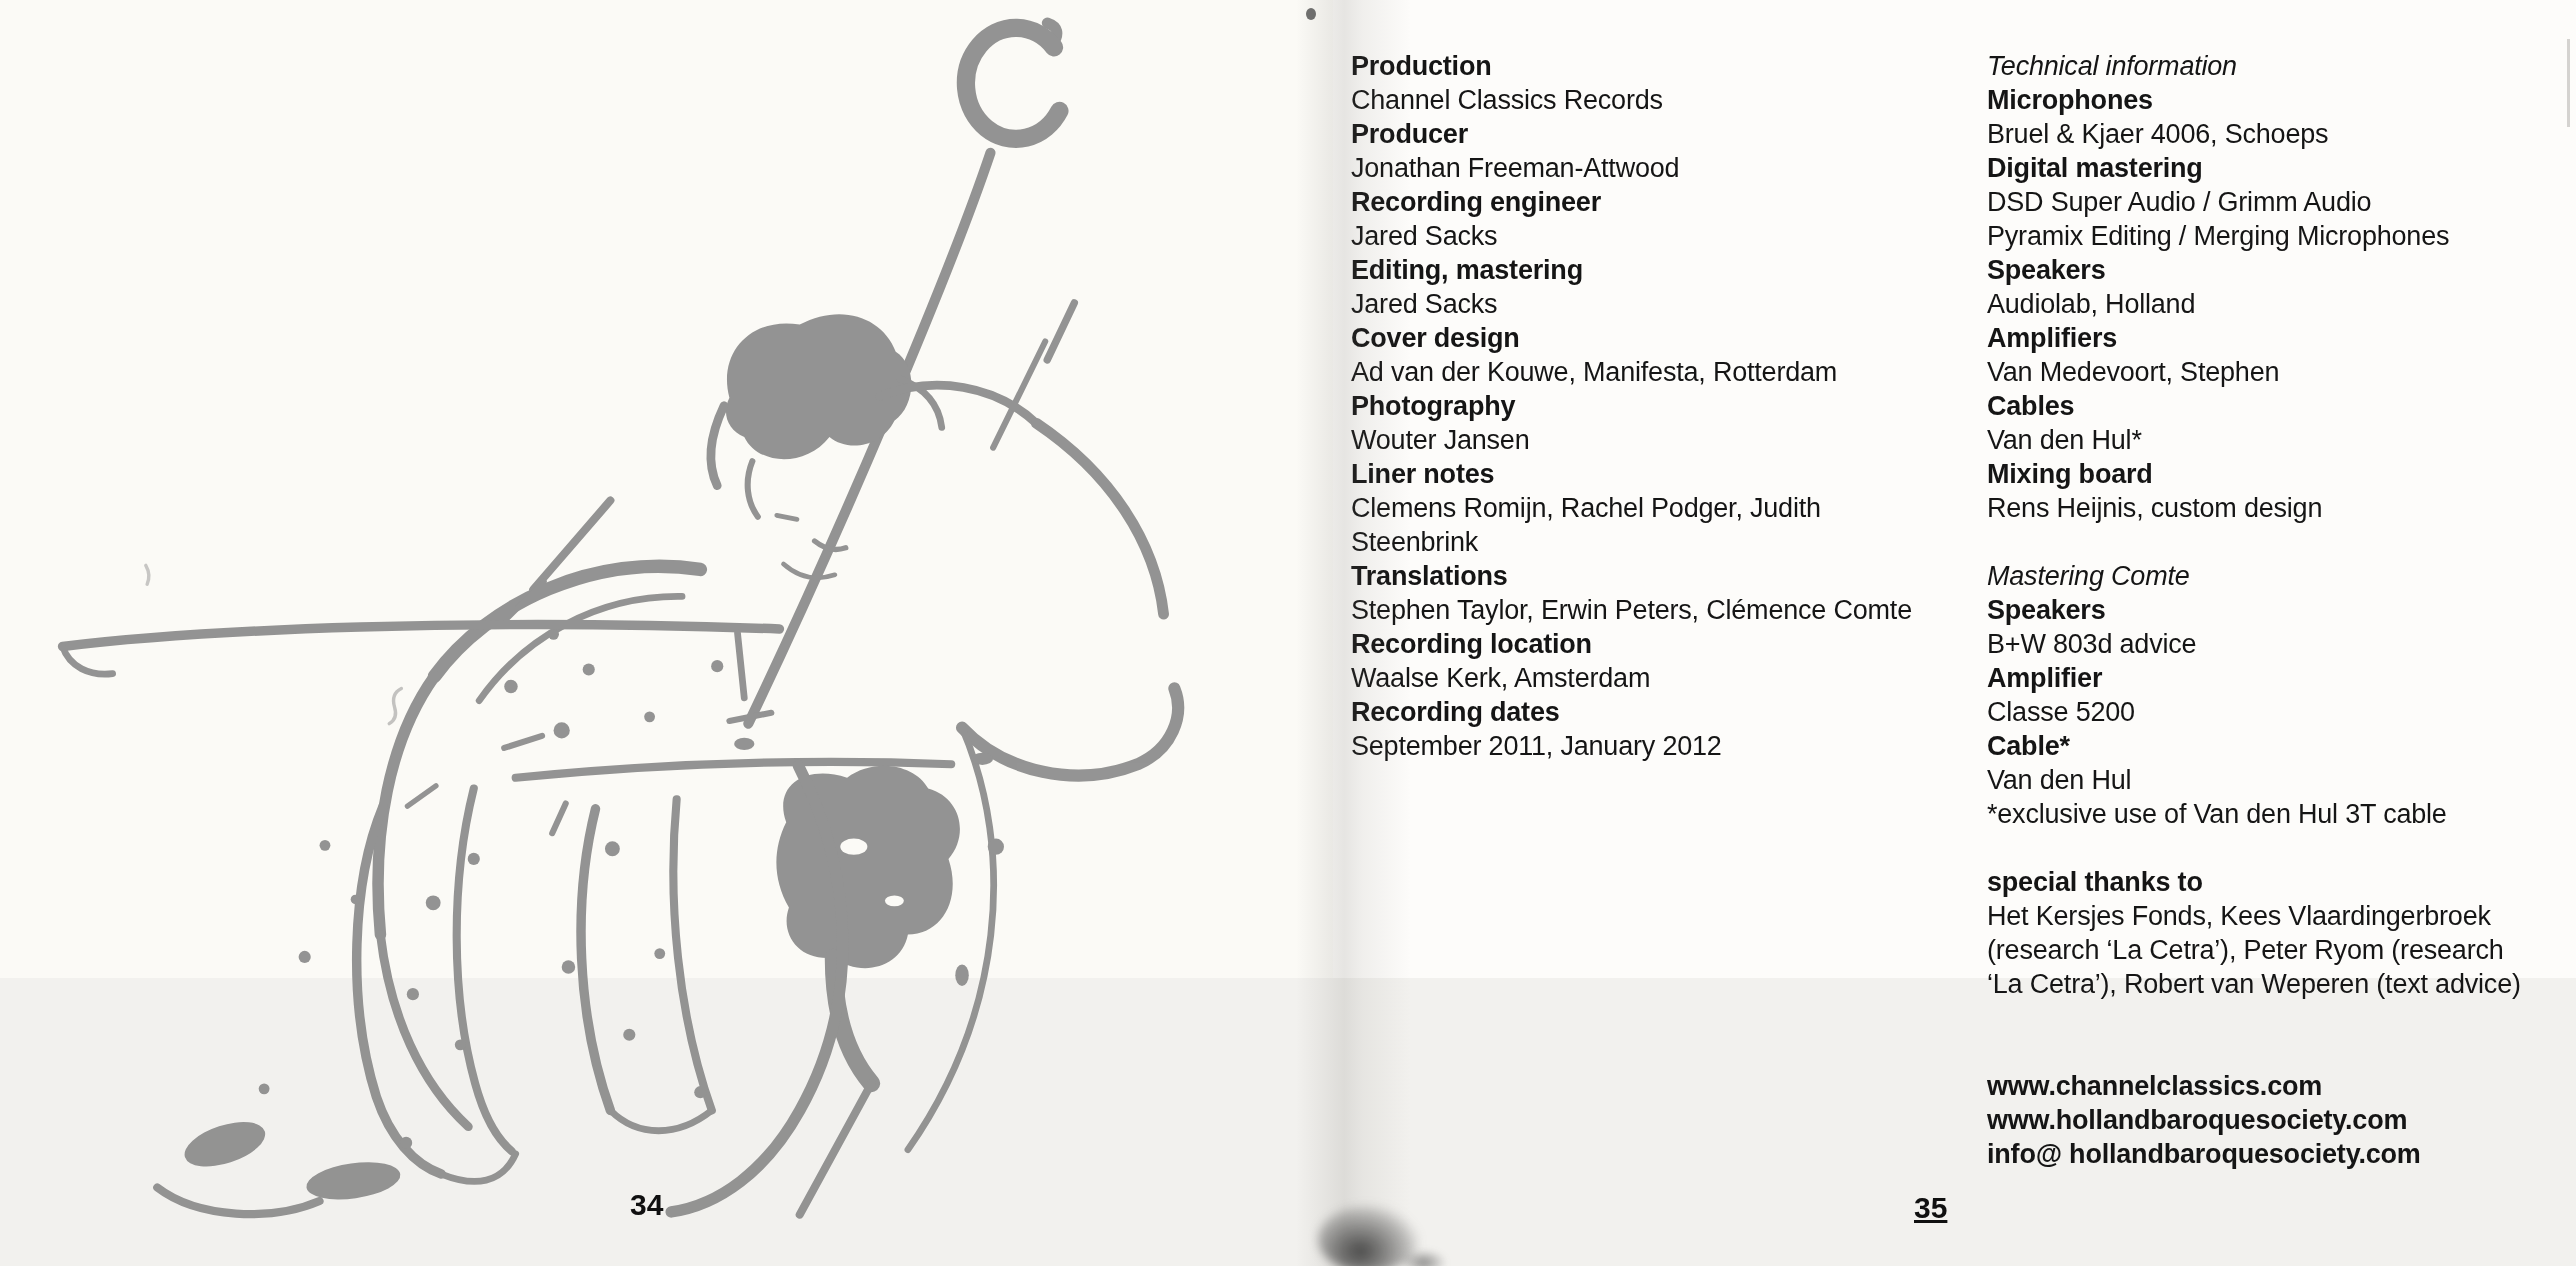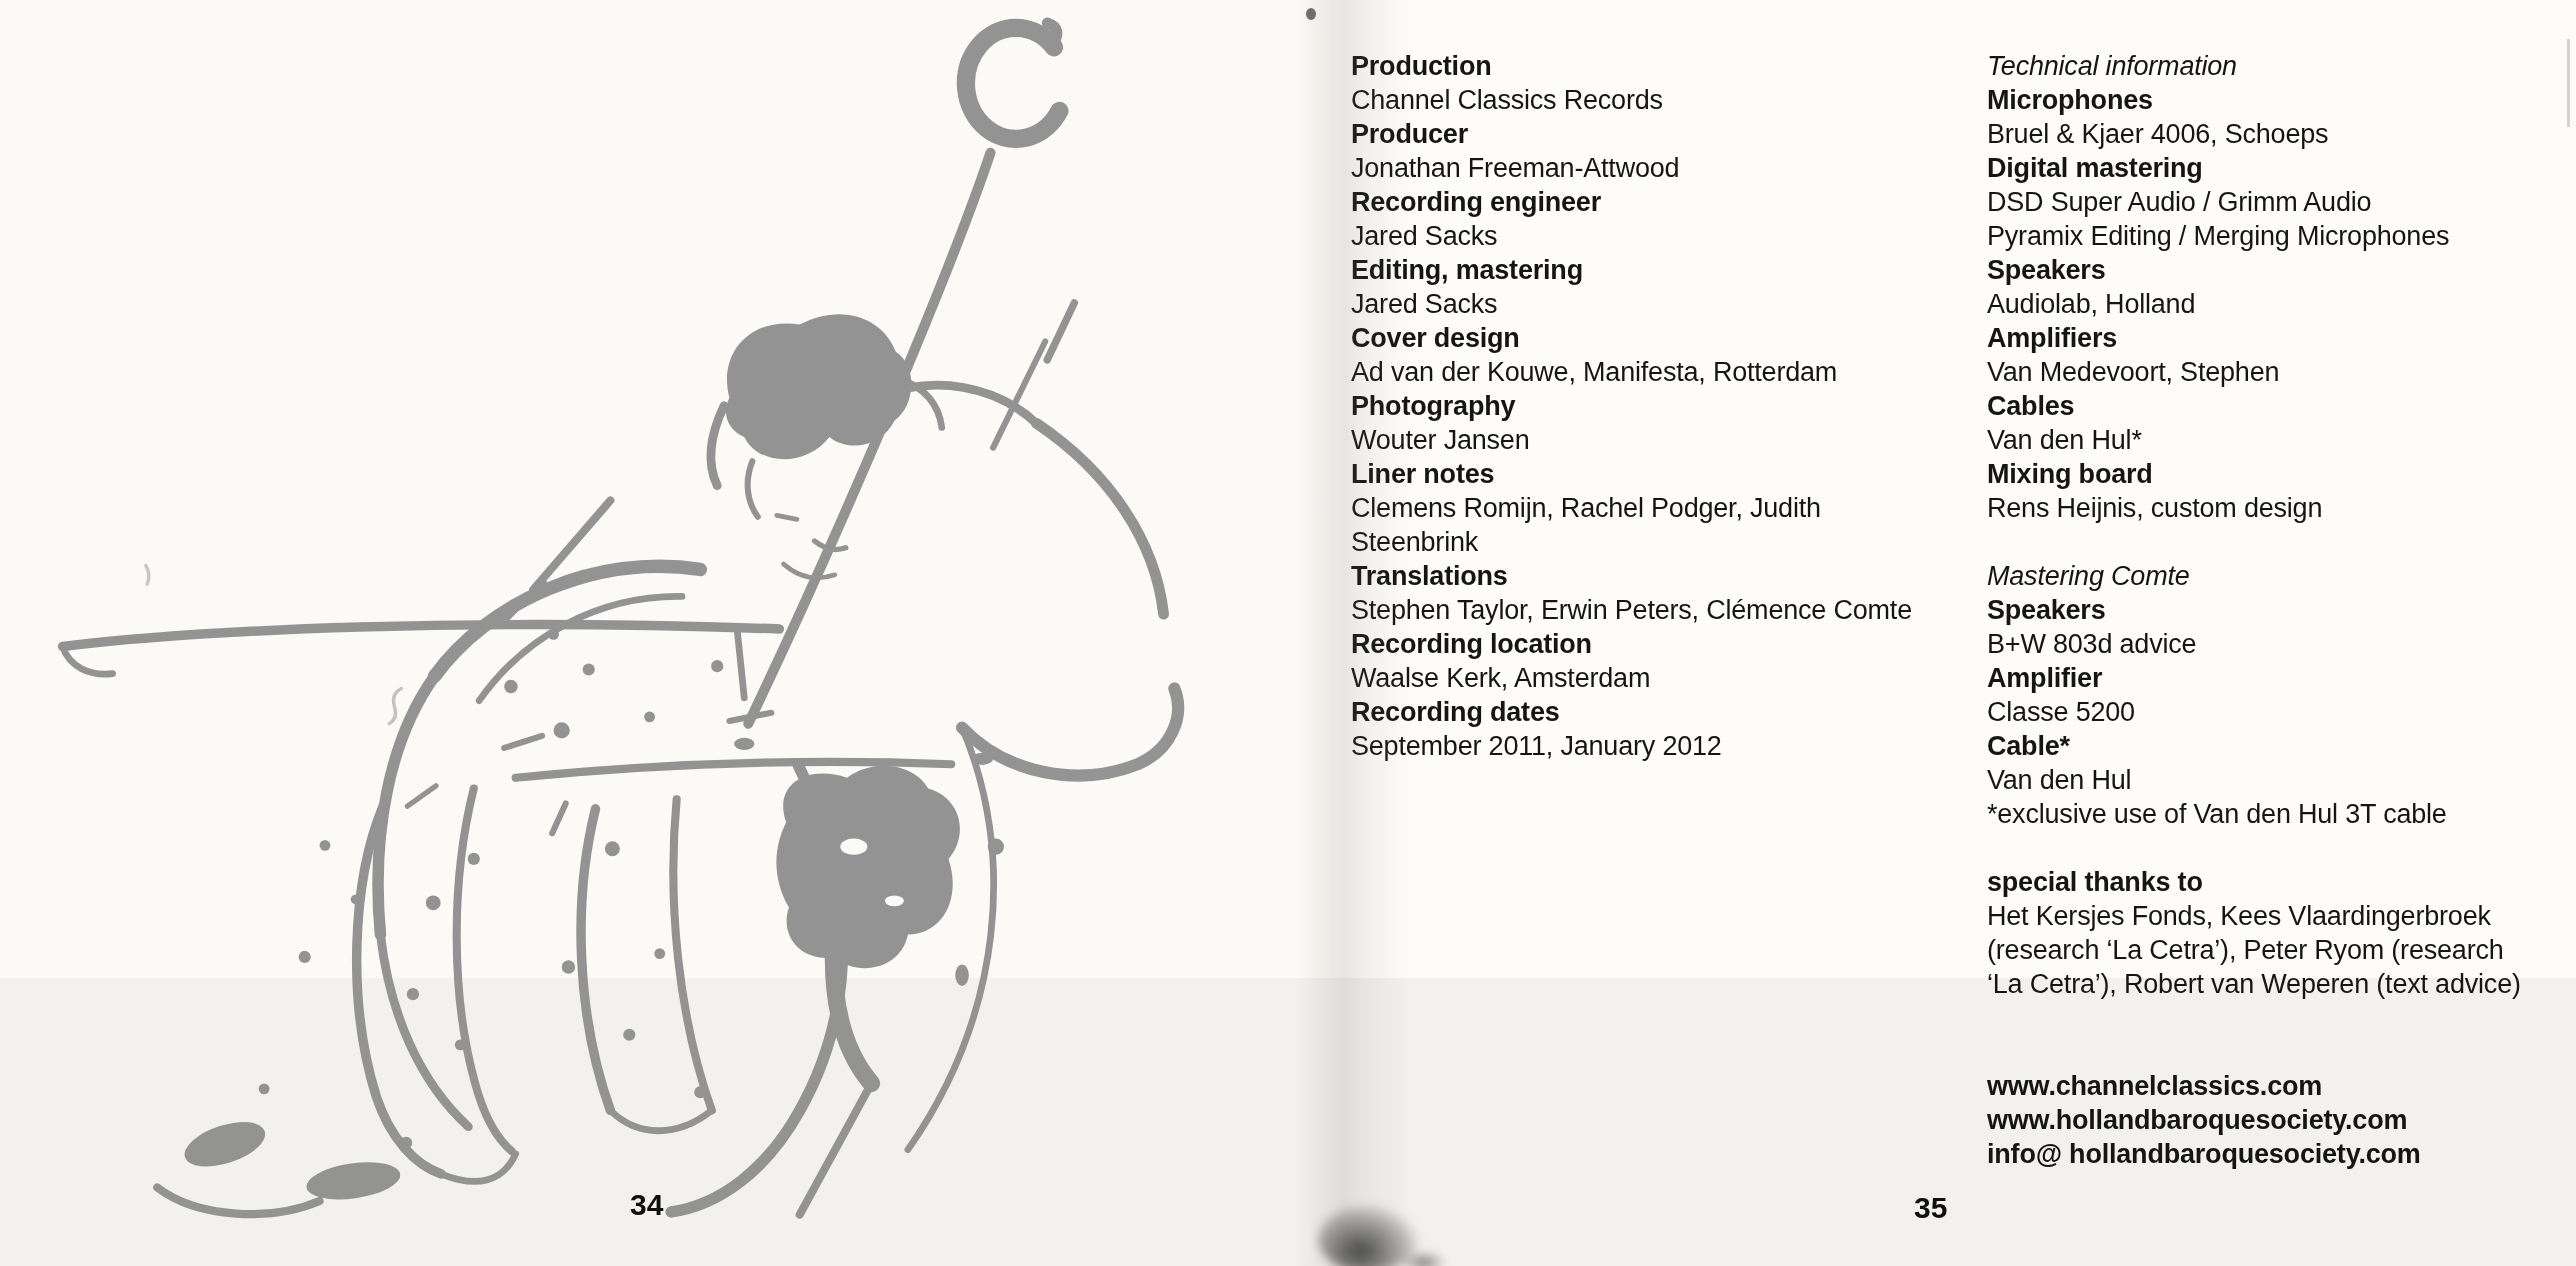--- a/index.html
+++ b/index.html
@@ -39,21 +39,21 @@
     position:absolute;top:49px;
     font-size:27px;line-height:34px;letter-spacing:-0.2px;
   }
   .col-left{left:1351px;width:629px;}
   .col-right{left:1987px;width:595px;}
   .line{height:34px;white-space:nowrap;}
   .s-b{font-weight:700;}
   .s-i{font-style:italic;}
   .pagenum{position:absolute;font-weight:700;font-size:30px;line-height:31px;color:#101010;letter-spacing:0px;}
   .pagenum-left{left:630px;top:1189px;}
-  .pagenum-right{left:1914px;top:1192px;}
+  .pagenum-right{left:1914px;top:1192px;text-decoration:underline;}
 </style>
 </head>
 <body>
 
 <div class="page page-left">
   <svg class="illustration" viewBox="0 0 1970 1872" xmlns="http://www.w3.org/2000/svg">
     <g stroke="#8c8c8c" fill="none" stroke-linecap="round" stroke-linejoin="round" opacity="0.93">
 
       <path d="M1556 66 q16 -24 -8 -32" stroke-width="16"></path>
       <path d="M1558 70 A74 82 0 1 0 1566 164" stroke-width="27"></path>

